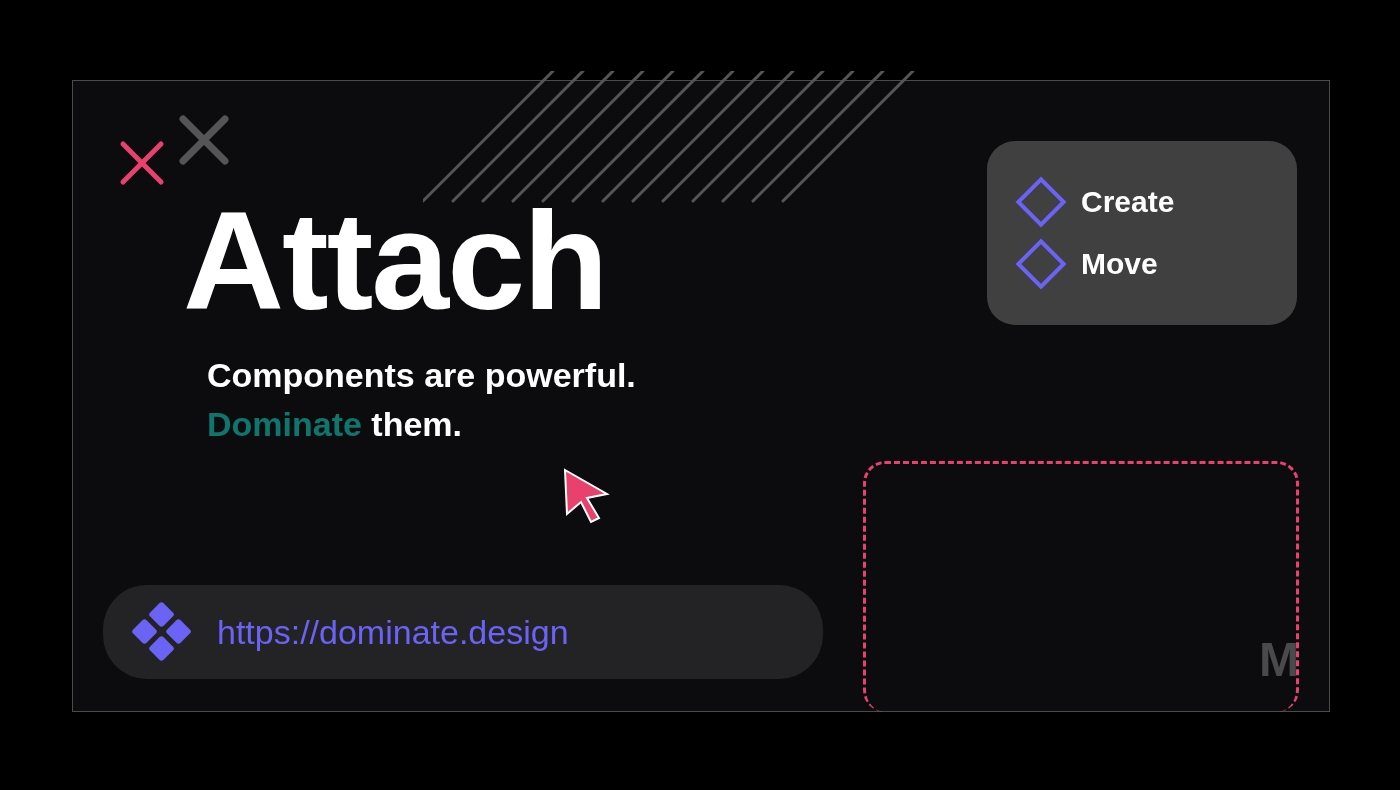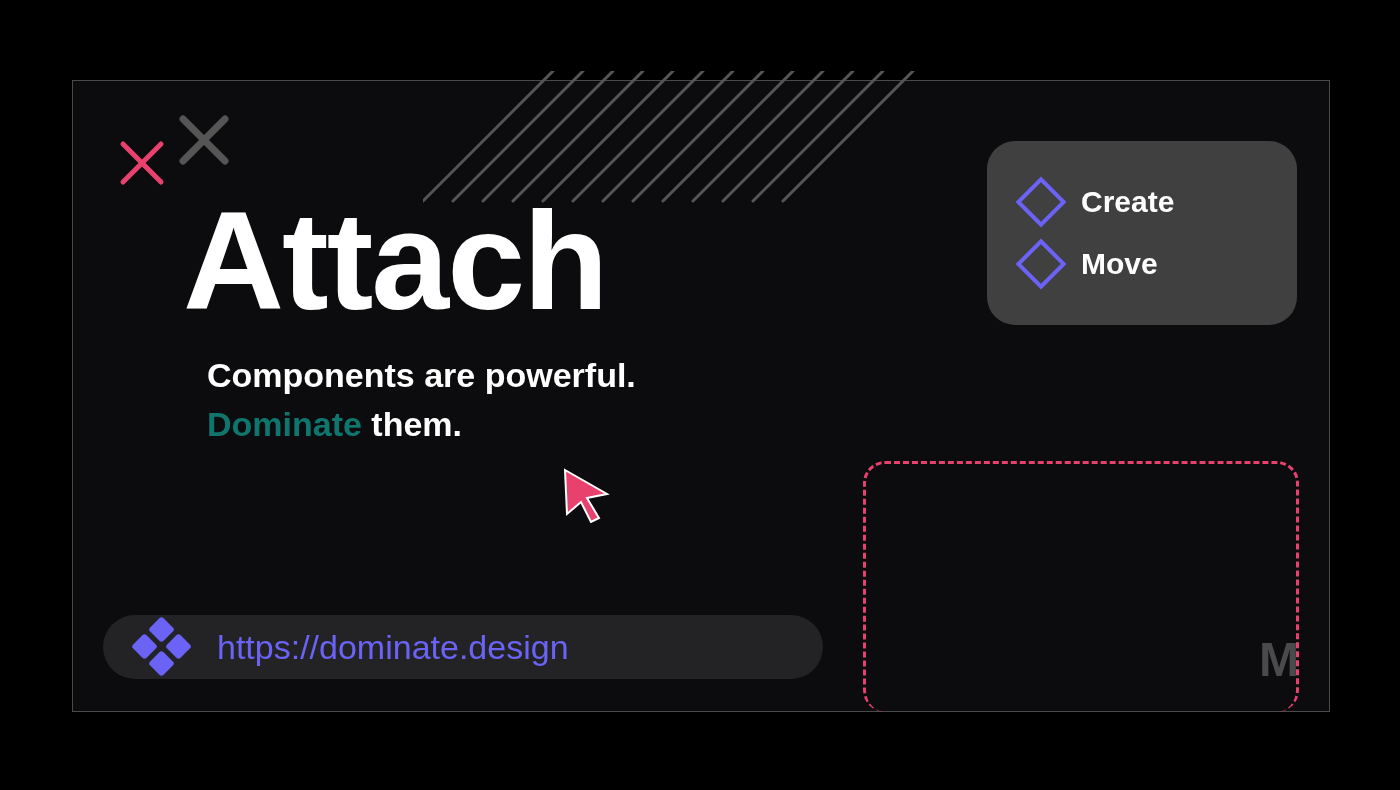--- a/index.html
+++ b/index.html
@@ -18,21 +18,21 @@
   
   .cursor{position:absolute;left:486px;top:385px;}
   
   .menu{position:absolute;right:32px;top:60px;width:310px;background:#404040;border-radius:28px;padding:30px 30px;box-sizing:border-box;}
   .menu-item{display:flex;align-items:center;gap:22px;padding:13px 6px;}
   .menu-item .lbl{color:#fff;font-size:30px;font-weight:700;}
   .diamond{width:28px;height:28px;transform:rotate(45deg);border:4px solid #6a63f5;flex:0 0 auto;}
   
   .sel{position:absolute;left:790px;top:380px;width:430px;height:248px;border:3px dashed #e9416d;border-radius:22px;border-bottom:none;pointer-events:none;}
   
-  .url{position:absolute;left:30px;bottom:32px;height:64px;width:720px;background:#232326;border-radius:44px;display:flex;align-items:center;gap:30px;padding-left:34px;box-sizing:border-box;}
+  .url{position:absolute;left:30px;bottom:32px;height:94px;width:720px;background:#232326;border-radius:44px;display:flex;align-items:center;gap:30px;padding-left:34px;box-sizing:border-box;}
   .url-text{color:#6a63f5;font-size:34px;font-weight:500;}
   .four-diamond{position:relative;width:50px;height:50px;flex:0 0 auto;}
   .four-diamond .d{position:absolute;width:19px;height:19px;background:#6a63f5;transform:rotate(45deg);border-radius:3px;}
   .four-diamond .d1{left:15px;top:-2px;}
   .four-diamond .d2{left:-2px;top:15px;}
   .four-diamond .d3{left:32px;top:15px;}
   .four-diamond .d4{left:15px;top:32px;}
   
   .mmark{position:absolute;right:34px;bottom:24px;color:#4a4a4d;font-size:48px;font-weight:900;letter-spacing:-4px;}
 </style>

